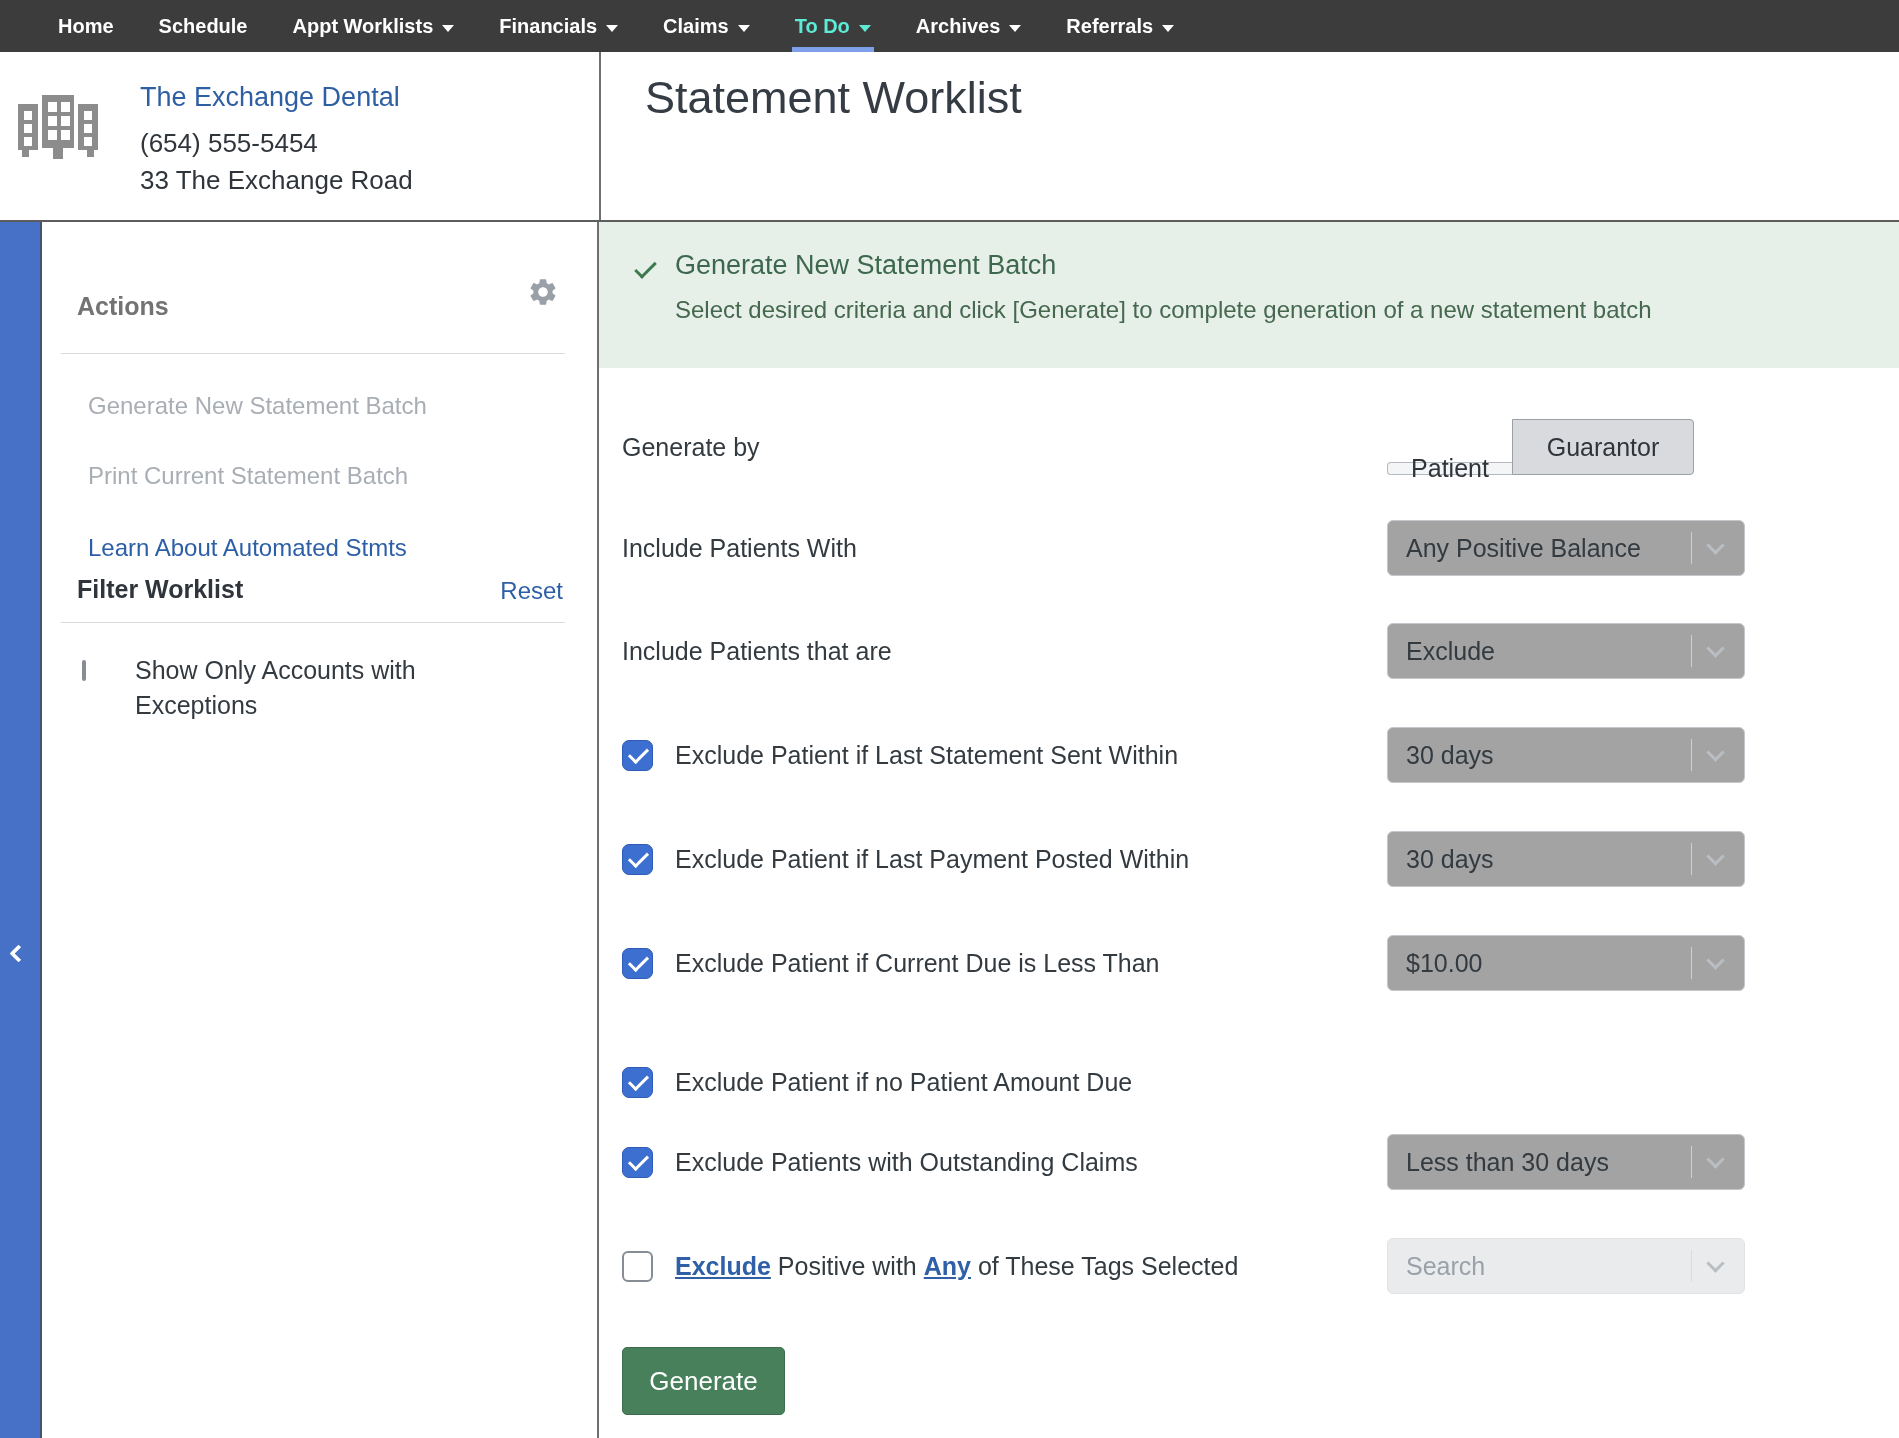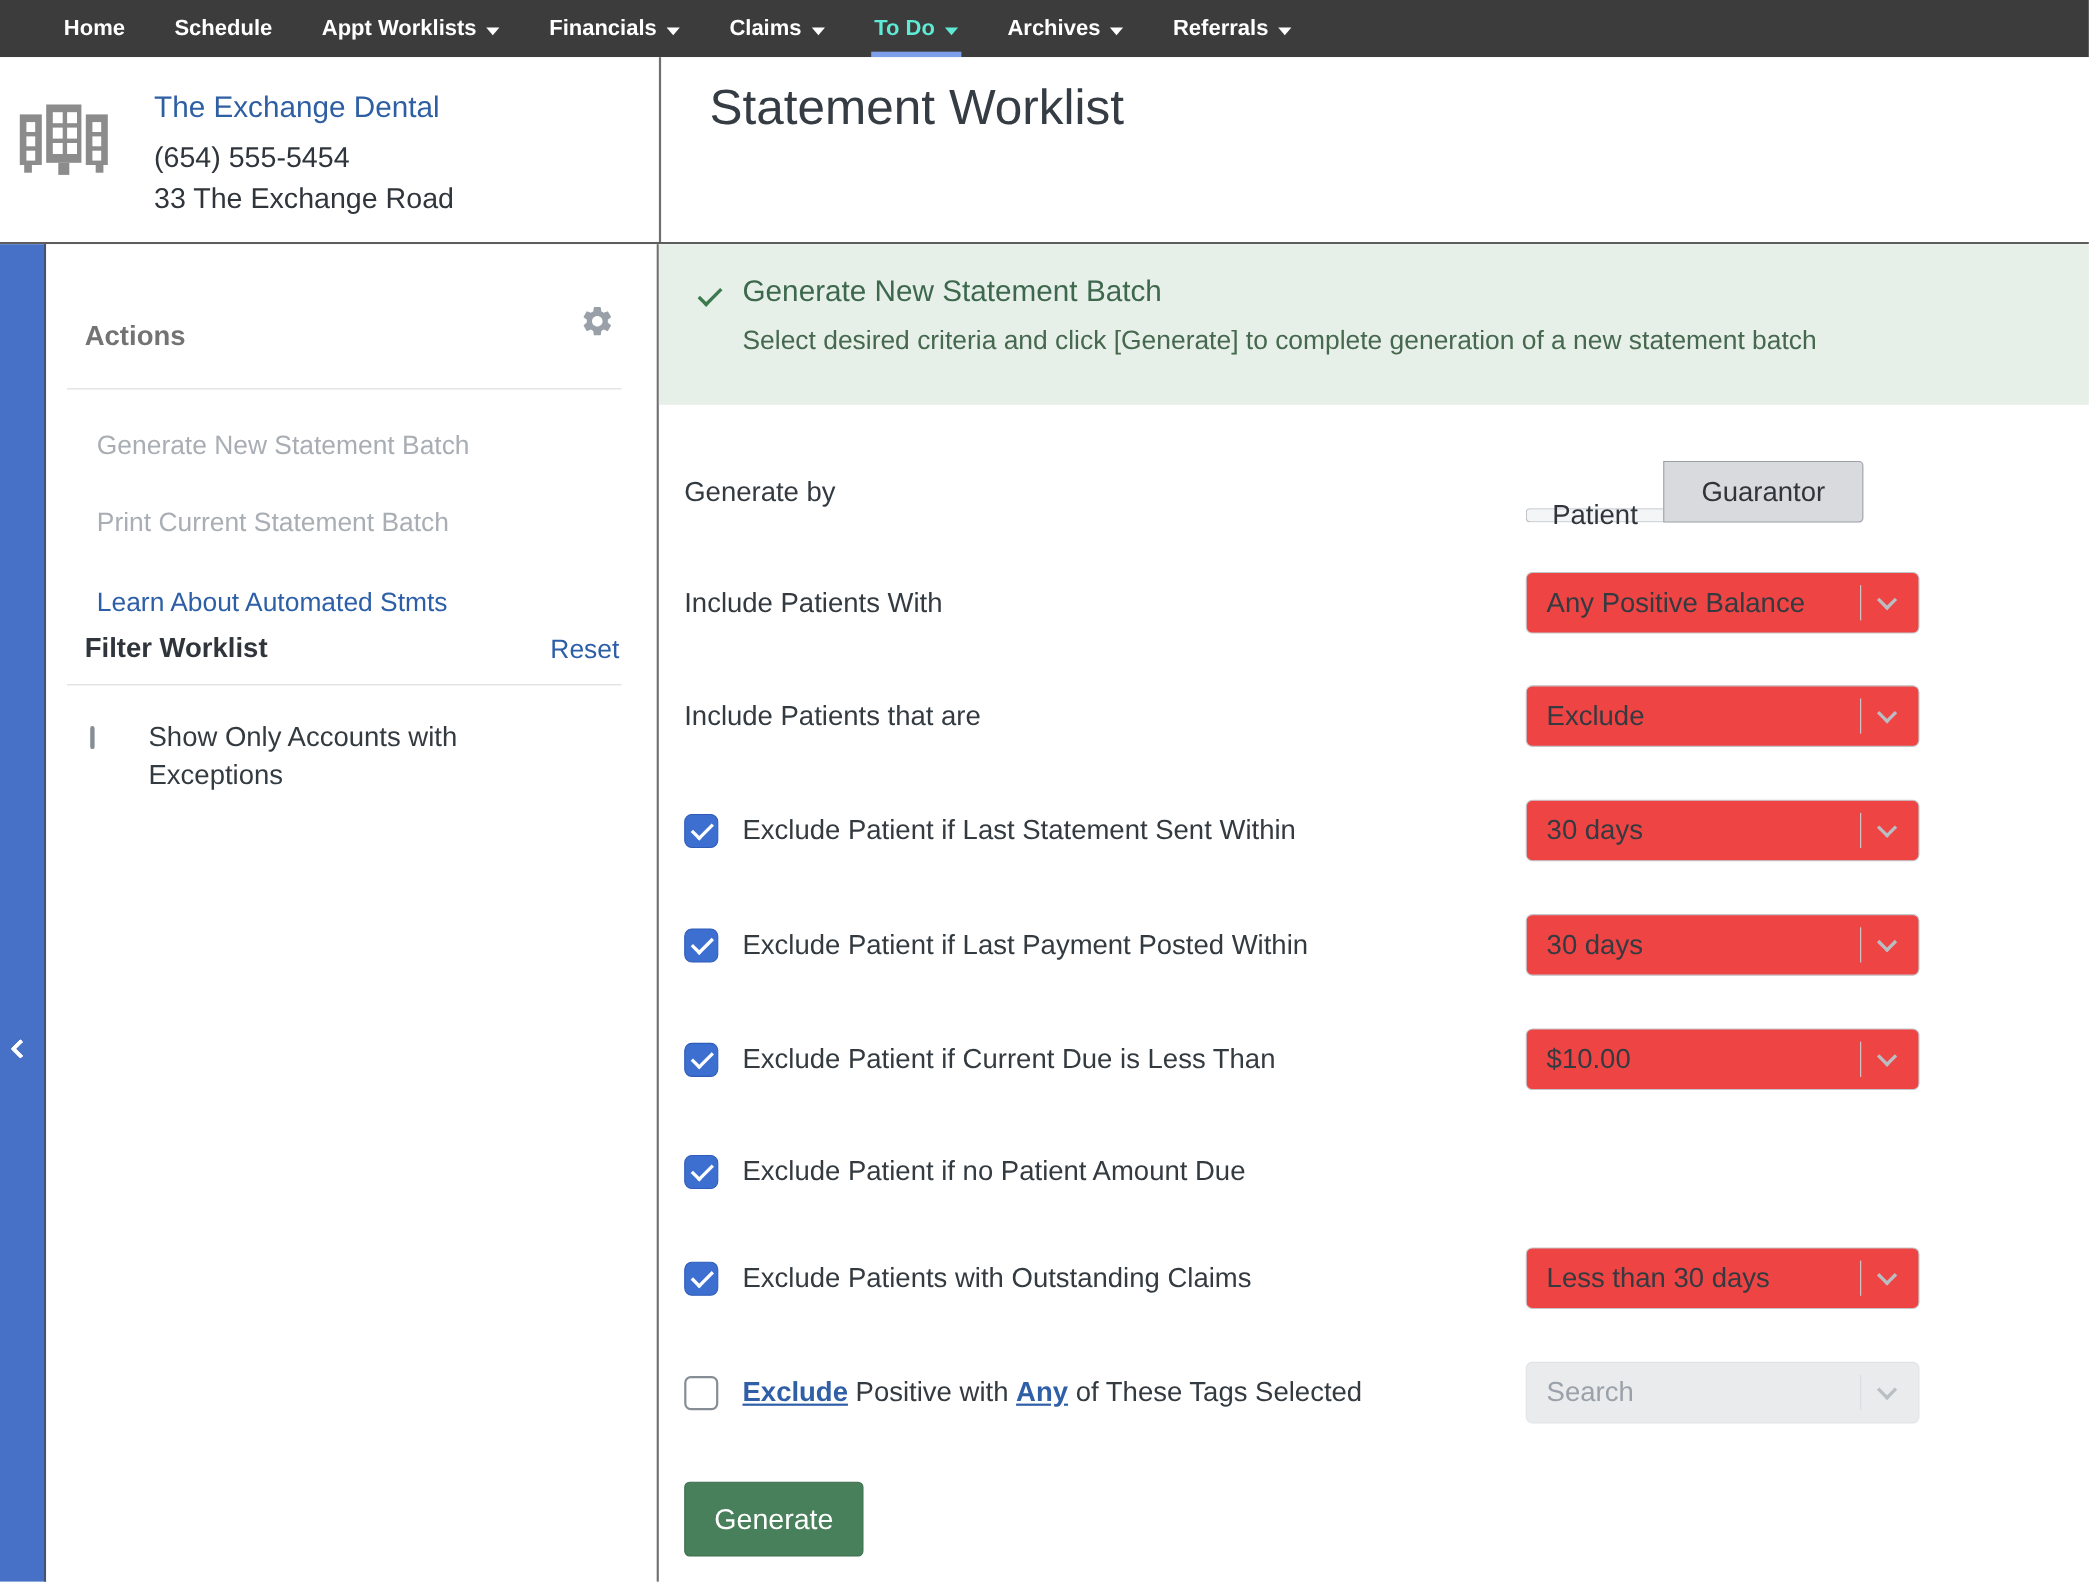--- a/index.html
+++ b/index.html
@@ -68,41 +68,41 @@
                        border-left:3.5px solid #fff; border-bottom:3.5px solid #fff;
                        transform:rotate(-45deg); }
   .cb.unchecked { background:#fff; border:2px solid #878d94; border-radius:6px; }
 
   .toggle { position:absolute; left:765px; top:0; height:56px; display:flex; cursor:pointer; }
   .opt { font-size:25px; color:#2f353b; display:flex; align-items:center; justify-content:center; }
   .opt.patient { width:125px; background:#f4f5f7; border:1px solid #b5b9bd; border-right:none;
                  border-radius:4px 0 0 4px;margin-top:43px; }
   .opt.guarantor { width:182px; background:#d8dadd; border:1px solid #9aa0a6; border-radius:0 4px 4px 0; }
 
-  .select { position:absolute; left:765px; top:0; width:358px; height:56px; background:#ef4444;
+  .select { position:absolute; left:765px; top:0; width:358px; height:56px; background:#a3a3a3;
             border:1px solid #c3c7cb; border-radius:6px; display:flex; align-items:center;
             padding-left:18px; font-size:25px; color:#333a40; cursor:pointer; }
   .select::before { content:""; position:absolute; right:52px; top:11px; bottom:11px; width:1px;
                     background:#cdd1d4; }
   .select .chevd { position:absolute; right:22px; top:18px; width:13px; height:13px;
                    border-right:3px solid #b9bec3; border-bottom:3px solid #b9bec3;
                    transform:rotate(45deg); }
   .select.disabled { background:#e9ebed; border-color:#e1e3e5; color:#9aa1a8; }
   .select.disabled::before { background:#d9dcdf; }
 
   .tag-label { font-size:25px; color:#333a40; white-space:nowrap; }
   .tag-link { color:#2e5fa7; font-weight:700; text-decoration:underline; cursor:pointer; }
 
   .generate-btn { position:absolute; left:23px; top:1125px; width:163px; height:68px;
                   background:#47805a; border:1px solid #3c6e4d; border-radius:5px; color:#fff;
                   font-size:26px; display:flex; align-items:center; justify-content:center; cursor:pointer; }
 
   
   .r1 { top:197px; } .r2 { top:298px; } .r3 { top:401px; } .r4 { top:505px; } .r5 { top:609px; }
-  .r6 { top:713px; } .r7 { top:815px; } .r8 { top:912px; } .r9 { top:1016px; }
+  .r6 { top:713px; } .r7 { top:832px; } .r8 { top:912px; } .r9 { top:1016px; }
 </style>
 </head>
 <body>
 
 <div class="app">
 
   <div class="topnav">
     <div class="nav-item">
         <span>Home</span>
       </div>

